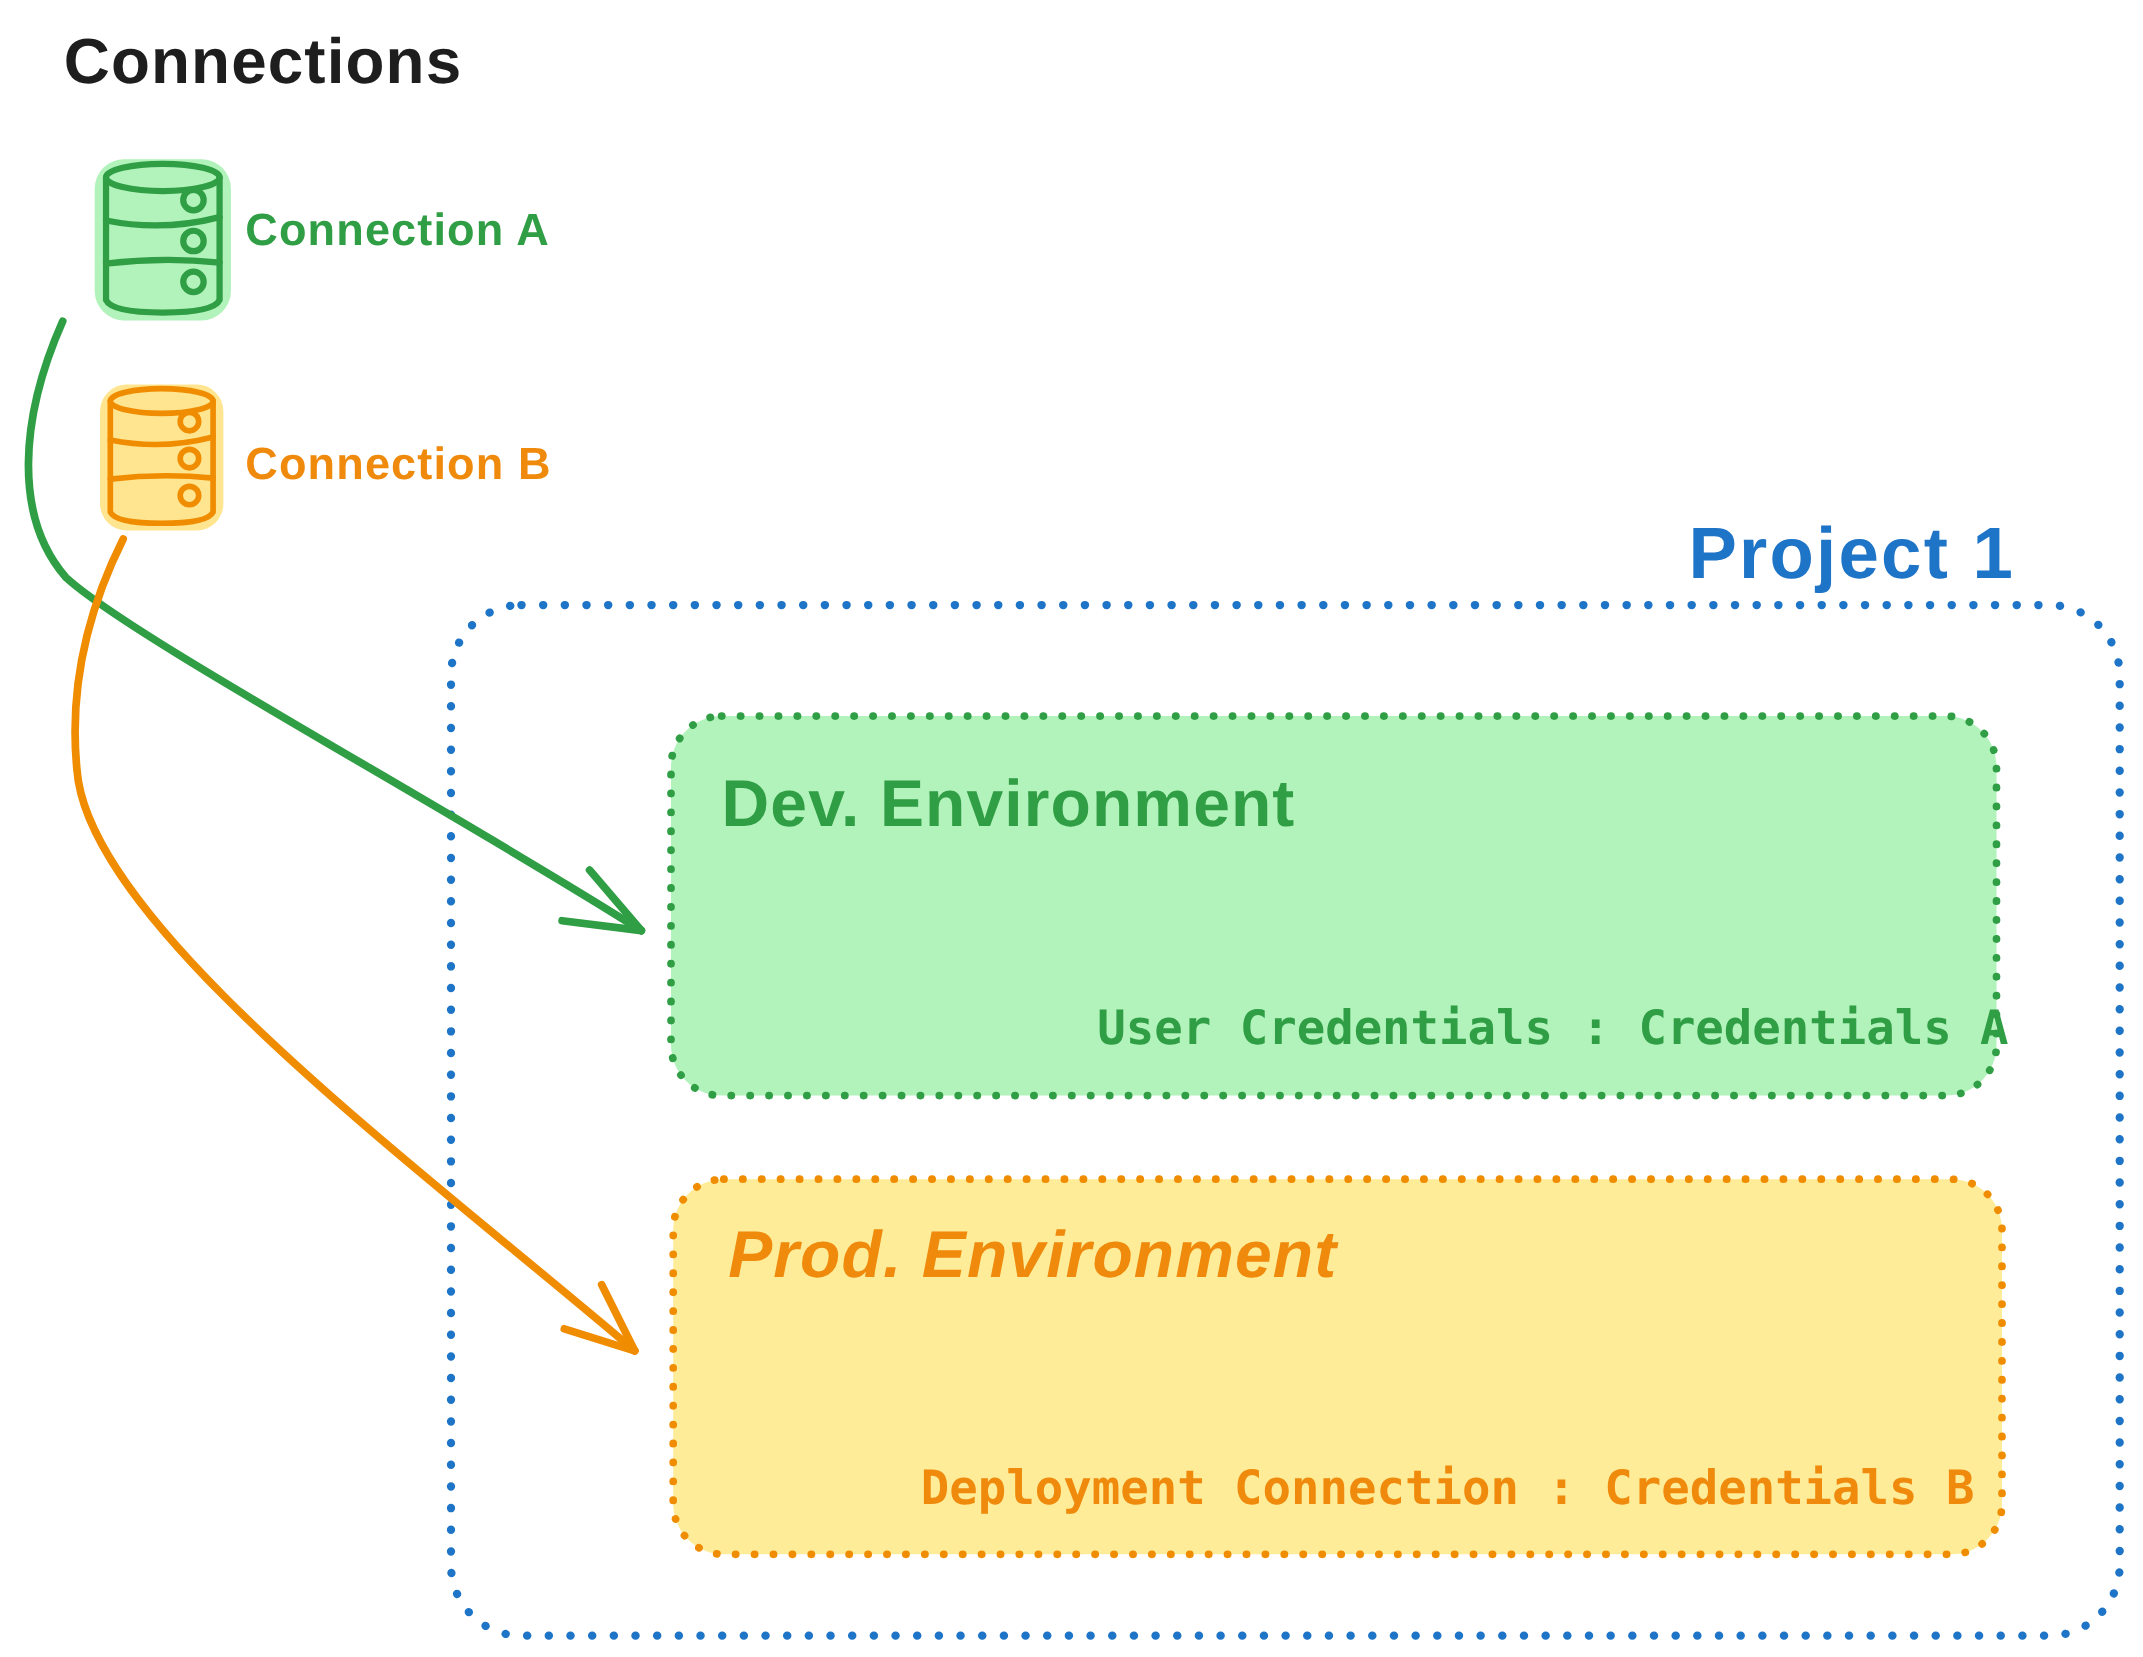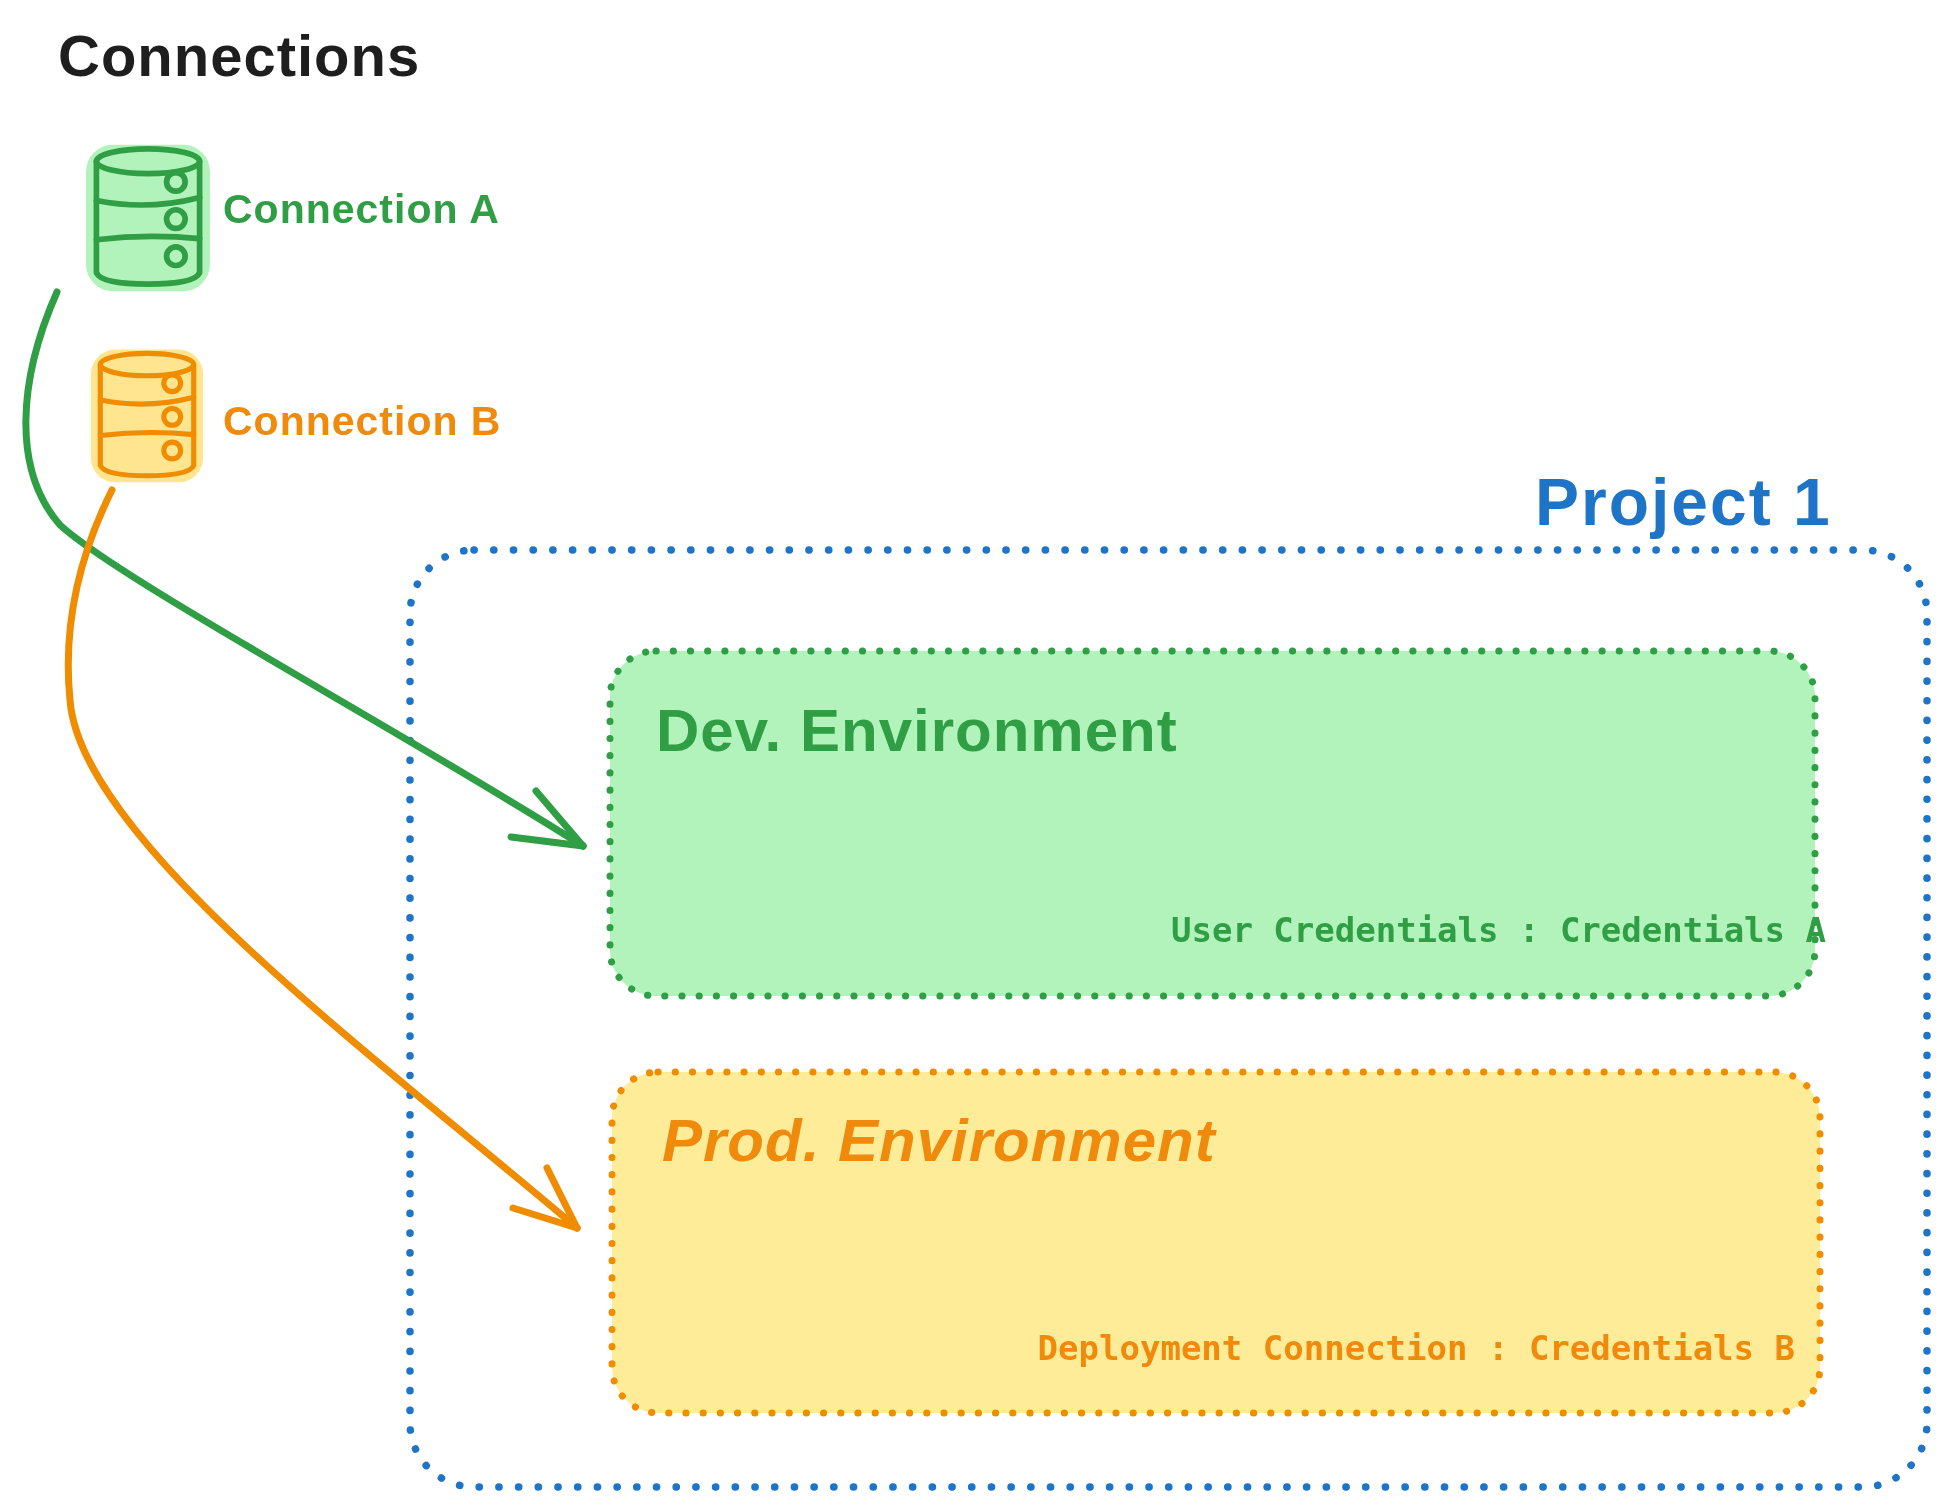--- a/index.html
+++ b/index.html
@@ -21,21 +21,21 @@
   .c-blue{color:#1e74c6;}
 
   .connections-title{left:58px;top:22px;font-size:58px;letter-spacing:1px;}
   .conn-label{font-size:41px;letter-spacing:1px;}
   .conn-a-label{left:223px;top:186px;}
   .conn-b-label{left:223px;top:398px;}
   .project-title{left:1535px;top:424px;font-size:66px;letter-spacing:2px;margin-top:40px;}
   .env-title{font-size:60px;letter-spacing:1px;}
   .dev-title{left:656px;top:696px;}
   .prod-title{left:662px;top:1106px;font-style:italic;}
-  .cred{font-size:34px;}
+  .cred{font-size:43px;}
   .dev-cred{right:155px;top:910px;}
   .prod-cred{right:186px;top:1328px;}
 
   svg{display:block;}
   .overlay{left:0;top:0;width:1948px;height:1506px;}
 
   .project-border{
     fill:none;stroke:#1e74c6;stroke-width:7.5;
     stroke-linecap:round;stroke-dasharray:0.2 19.5;
   }

